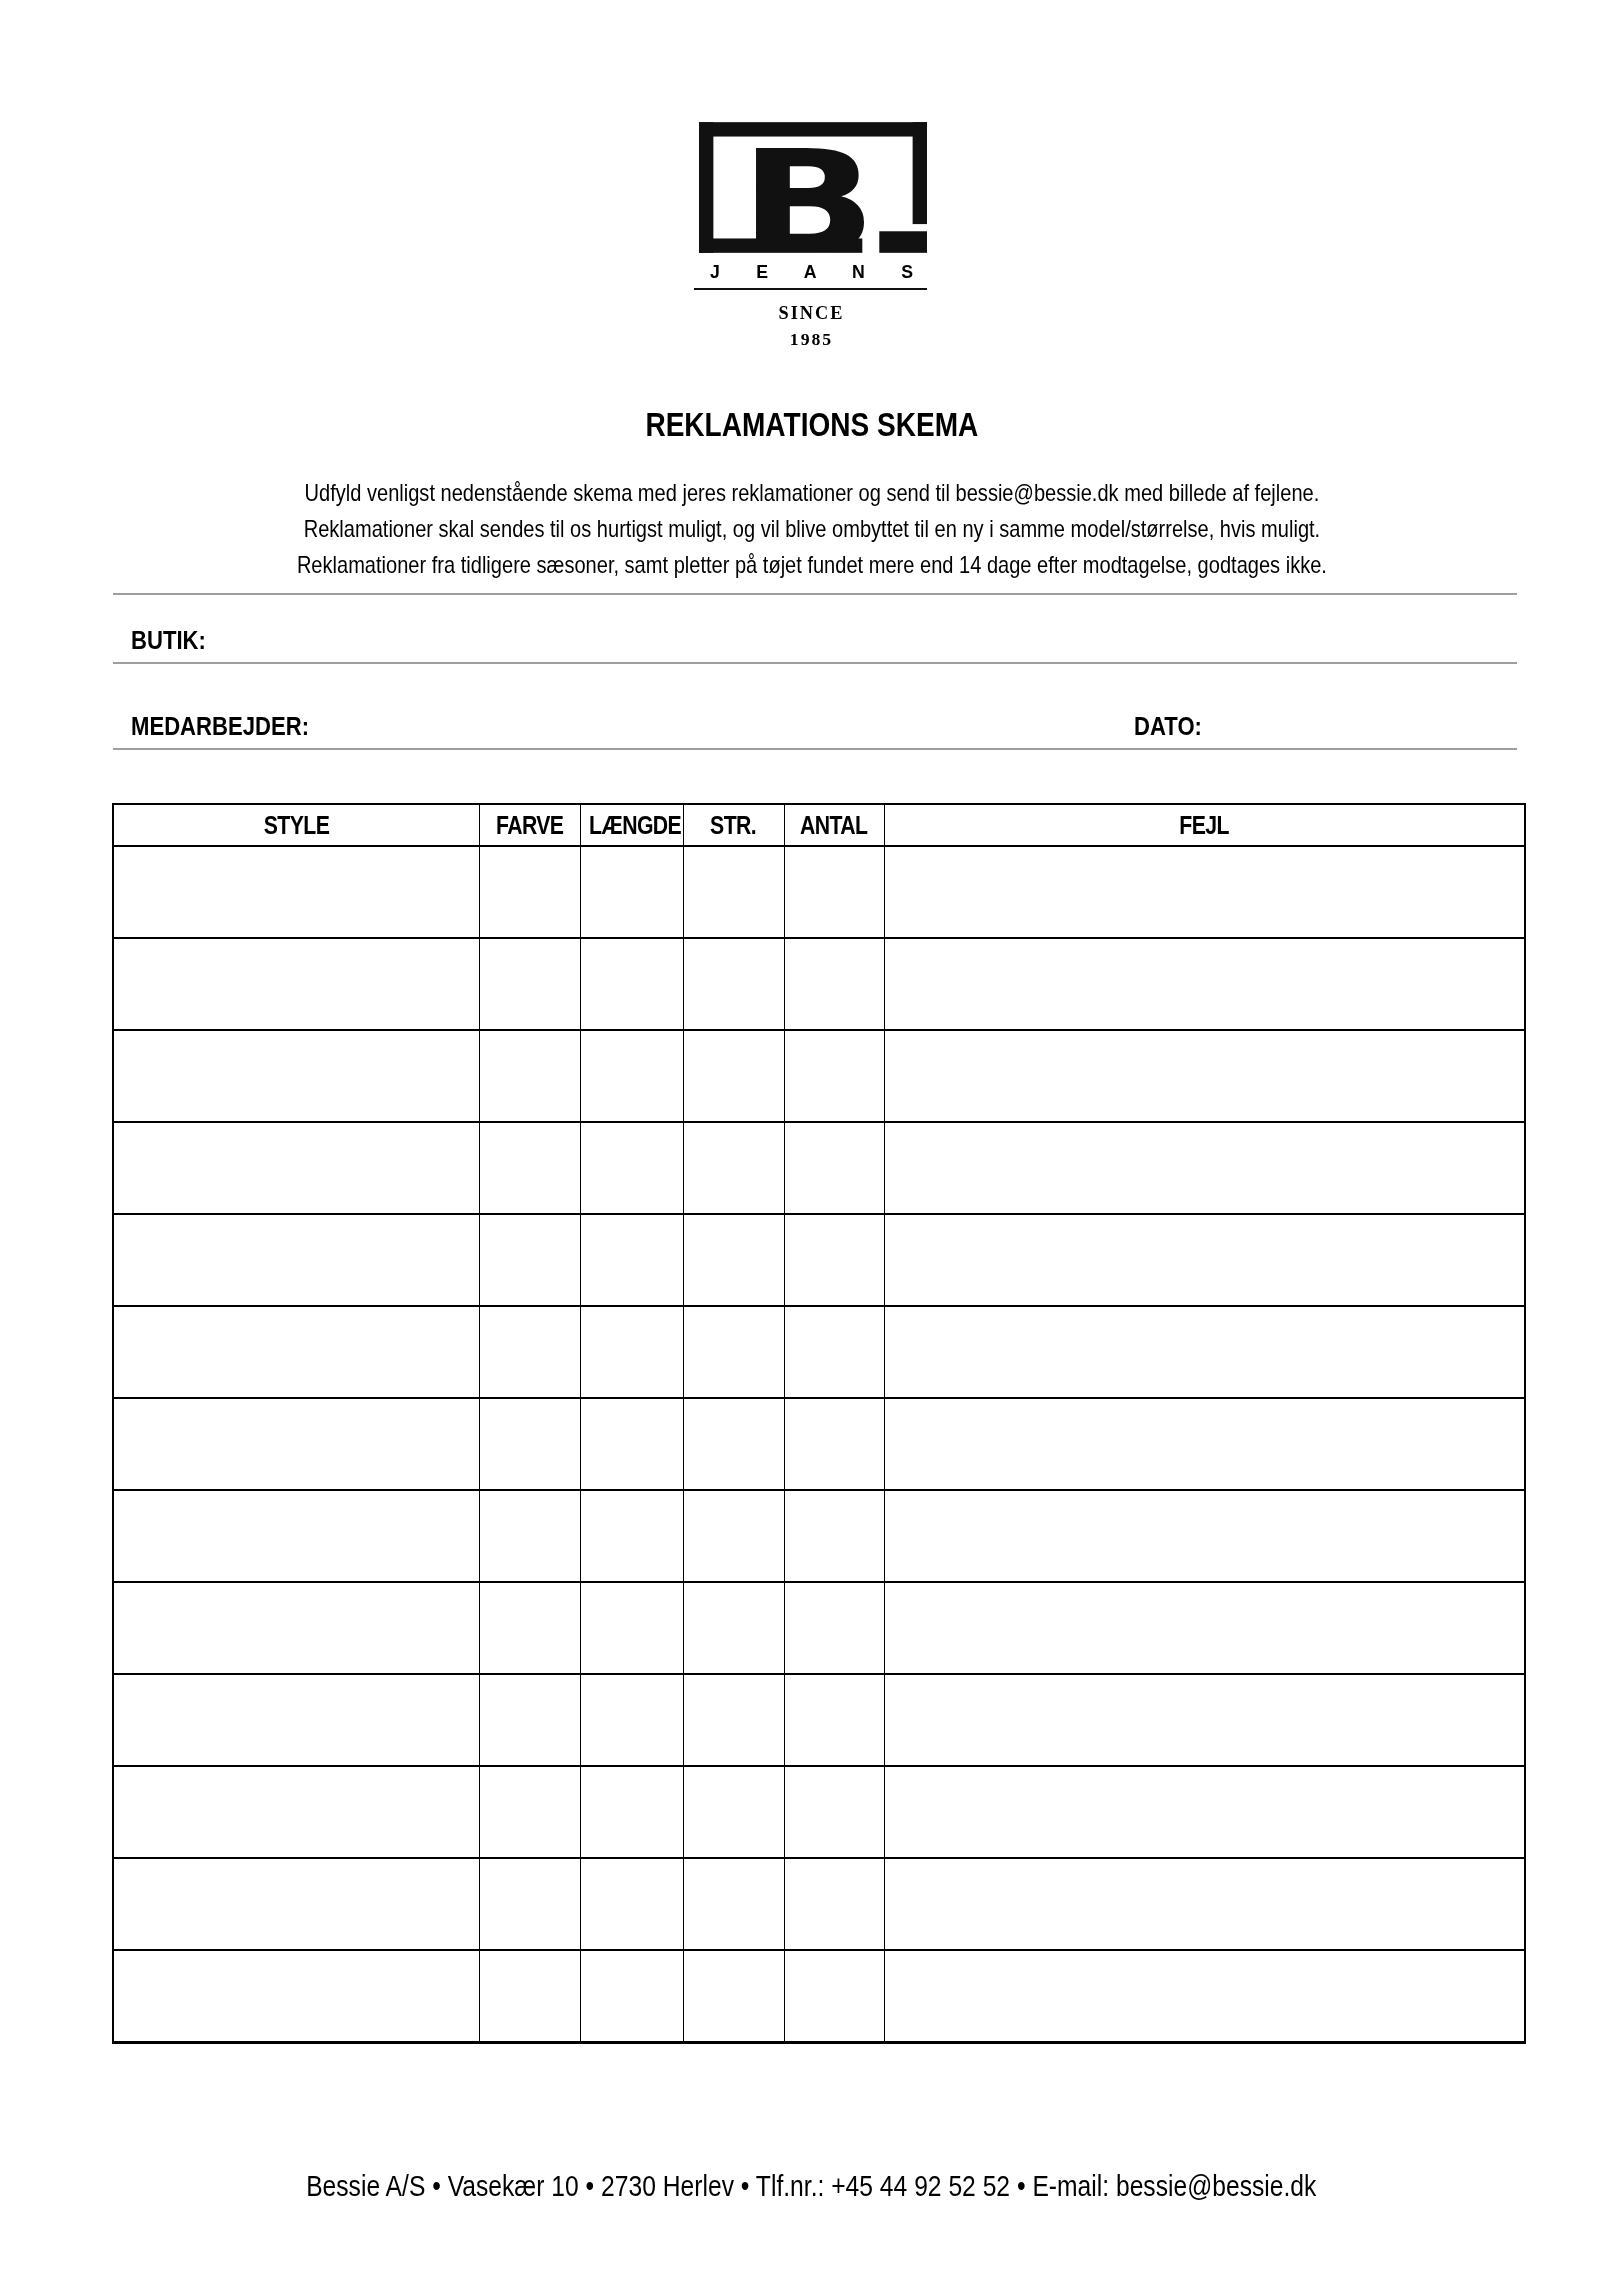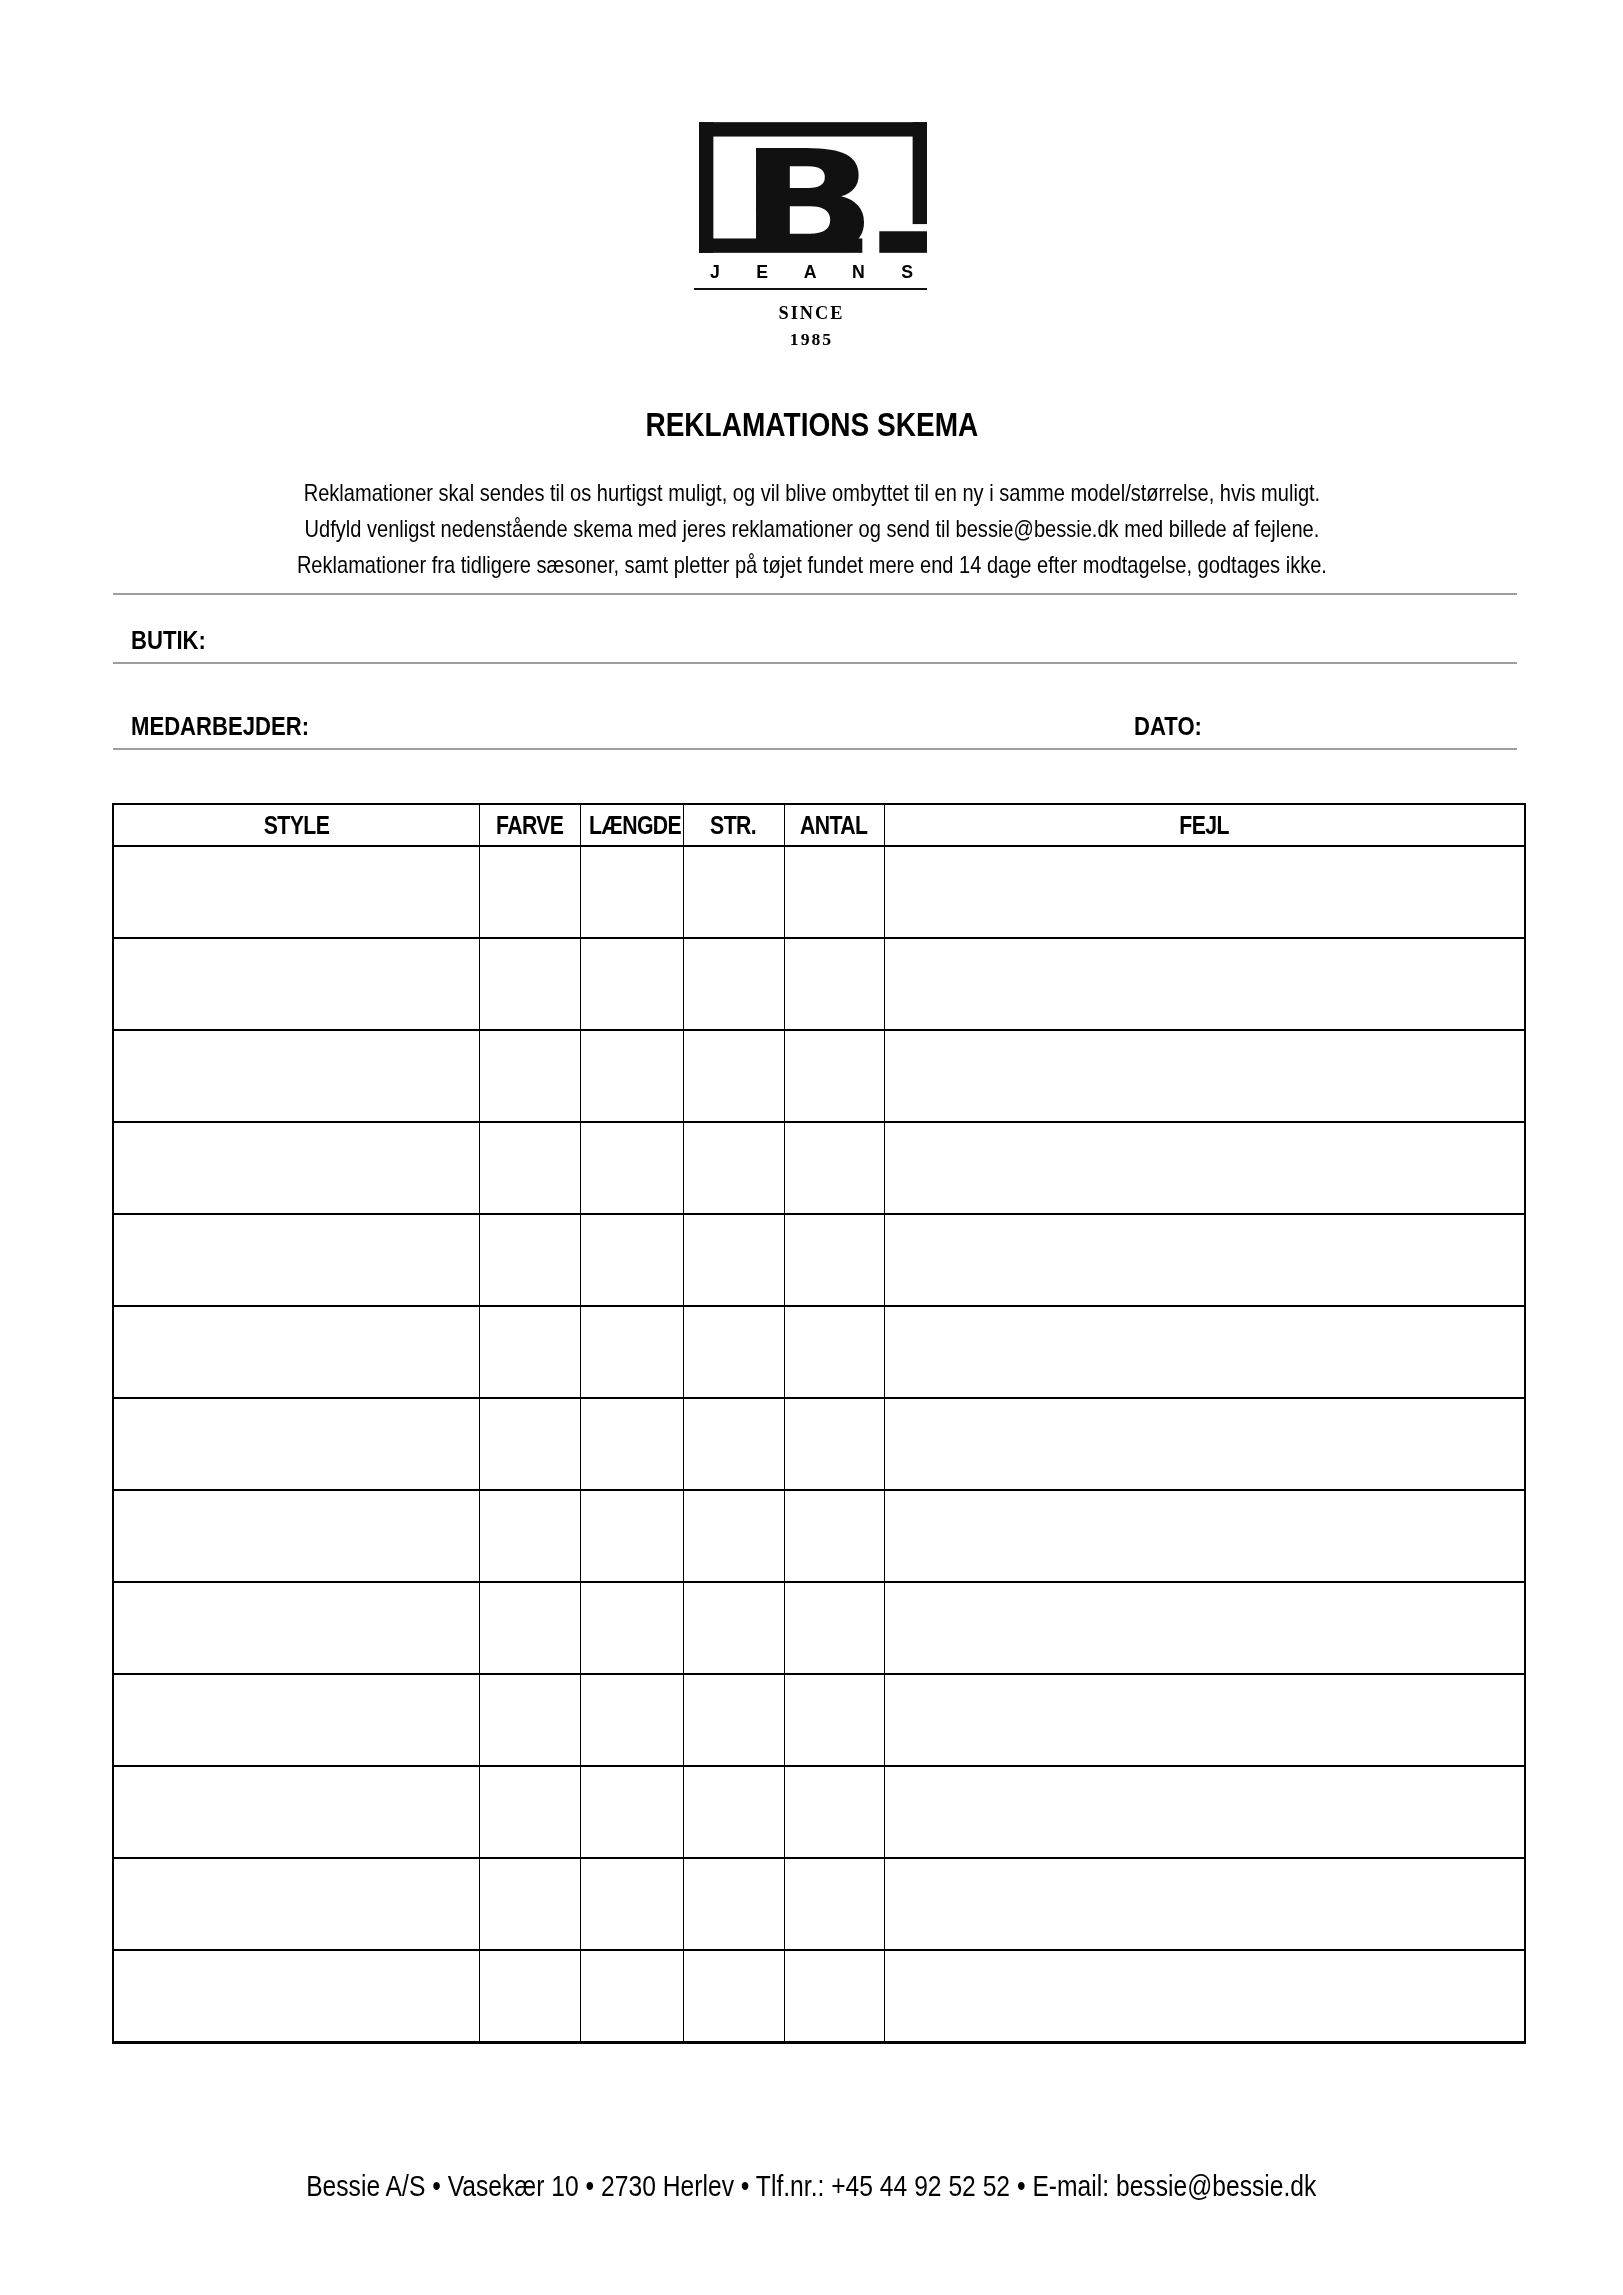--- a/index.html
+++ b/index.html
@@ -92,22 +92,22 @@
   <div class="abs center jeans-word">J E A N S</div>
   <div class="abs jeans-rule"></div>
   <div class="abs center since-word">SINCE</div>
   <div class="abs center since-year">1985</div>
 
   <div class="abs center doc-title">
     <span class="cx">REKLAMATIONS SKEMA</span>
   </div>
 
   <div class="abs center intro">
+    <div><span class="cx">Udfyld venligst nedenstående skema med jeres reklamationer og send til bessie@bessie.dk med billede af fejlene.</span></div>
     <div><span class="cx">Reklamationer skal sendes til os hurtigst muligt, og vil blive ombyttet til en ny i samme model/størrelse, hvis muligt.</span></div>
-    <div><span class="cx">Udfyld venligst nedenstående skema med jeres reklamationer og send til bessie@bessie.dk med billede af fejlene.</span></div>
     <div><span class="cx">Reklamationer fra tidligere sæsoner, samt pletter på tøjet fundet mere end 14 dage efter modtagelse, godtages ikke.</span></div>
   </div>
   <div class="rule rule-intro"></div>
 
   <div class="abs field-label lbl-butik">
     <span class="cx-left">BUTIK:</span>
   </div>
   <div class="abs fill-line fill-butik"></div>
   <div class="rule rule-butik"></div>
 

